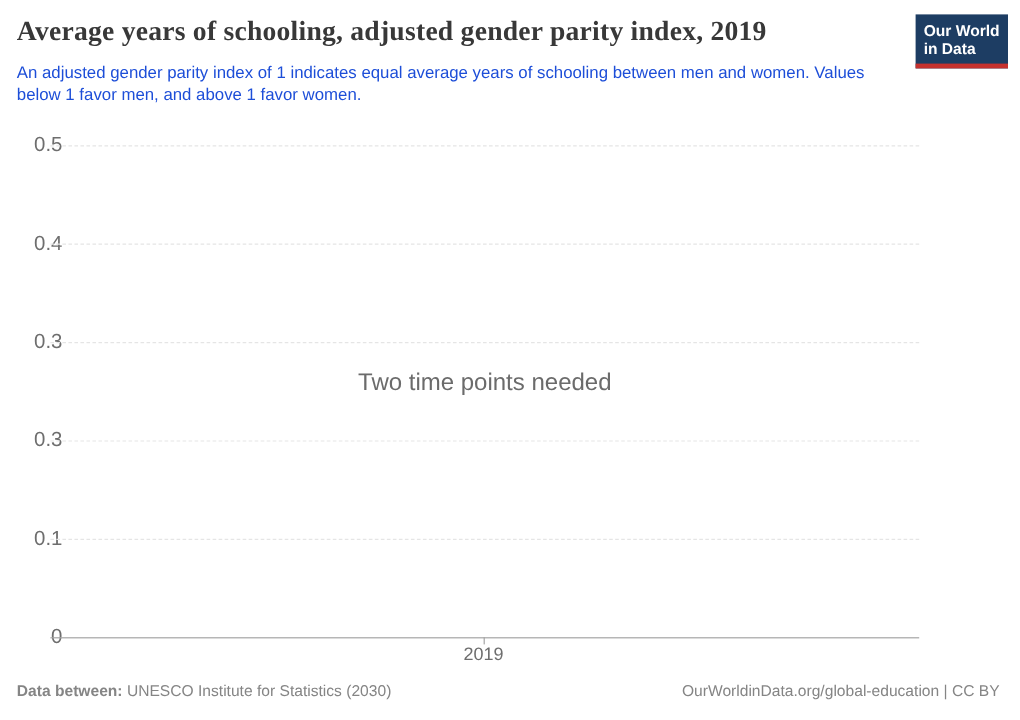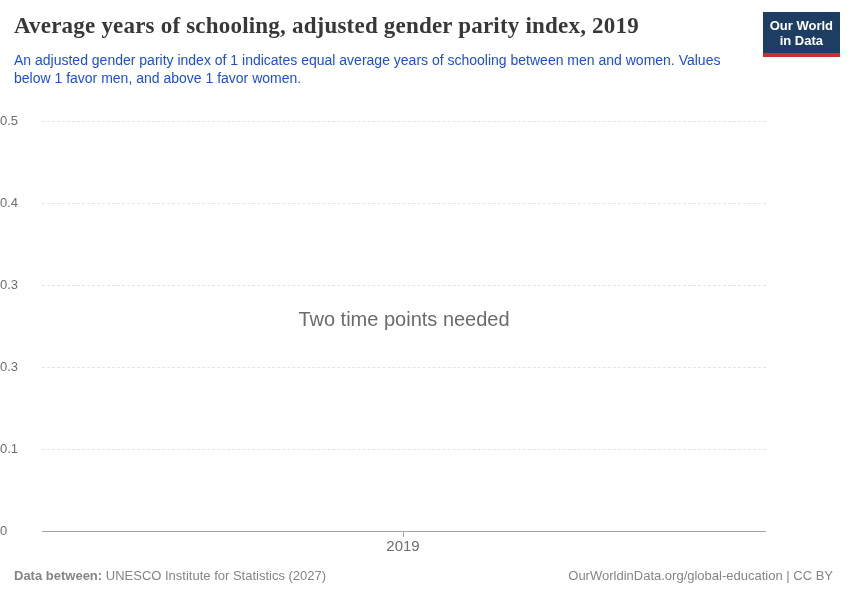--- a/index.html
+++ b/index.html
@@ -36,38 +36,38 @@
   .logo {
     position: absolute;
     top: 12px;
     right: 10px;
     background: var(--logo-bg, #1d3d63);
     border-bottom: 4px solid var(--logo-red, #c5312e);
     color: #ffffff;
     font-size: 13px;
     font-weight: 700;
     line-height: 15px;
-    text-align: center;
     padding: 6px 7px 5px 7px;
   }
   .gridline {
     position: absolute;
     left: 42px;
     width: 724px;
     height: 0;
     border-top: 1px dashed var(--grid-color, #e5e5e5);
   }
   .gridline.solid {
     border-top: 1px solid var(--axis-color, #a5a5a5);
   }
   .ytick {
     position: absolute;
-    left: 0;
+    left: 16px;
     width: 36px;
-    font-size: 13px;
+    text-align: right;
+    font-size: 17px;
     line-height: 16px;
     color: var(--tick-color, #6e6e6e);
   }
   .xtick-mark {
     position: absolute;
     left: 403px;
     top: 531px;
     width: 1px;
     height: 6px;
     background: var(--axis-color, #a5a5a5);
@@ -138,18 +138,18 @@
   <div class="gridline solid" style="top:531px"></div>
 
   <div class="message">Two time points needed</div>
 
   <div class="xtick-mark"></div>
   <div class="xtick-label">2019</div>
 
   <div class="footer">
     <div>
       <span class="ds-label">Data between:</span>
-      <span>UNESCO Institute for Statistics (2027)</span>
+      <span>UNESCO Institute for Statistics (2030)</span>
     </div>
     <div>OurWorldinData.org/global-education | CC BY</div>
   </div>
 
 </div>
 
 </body></html>

